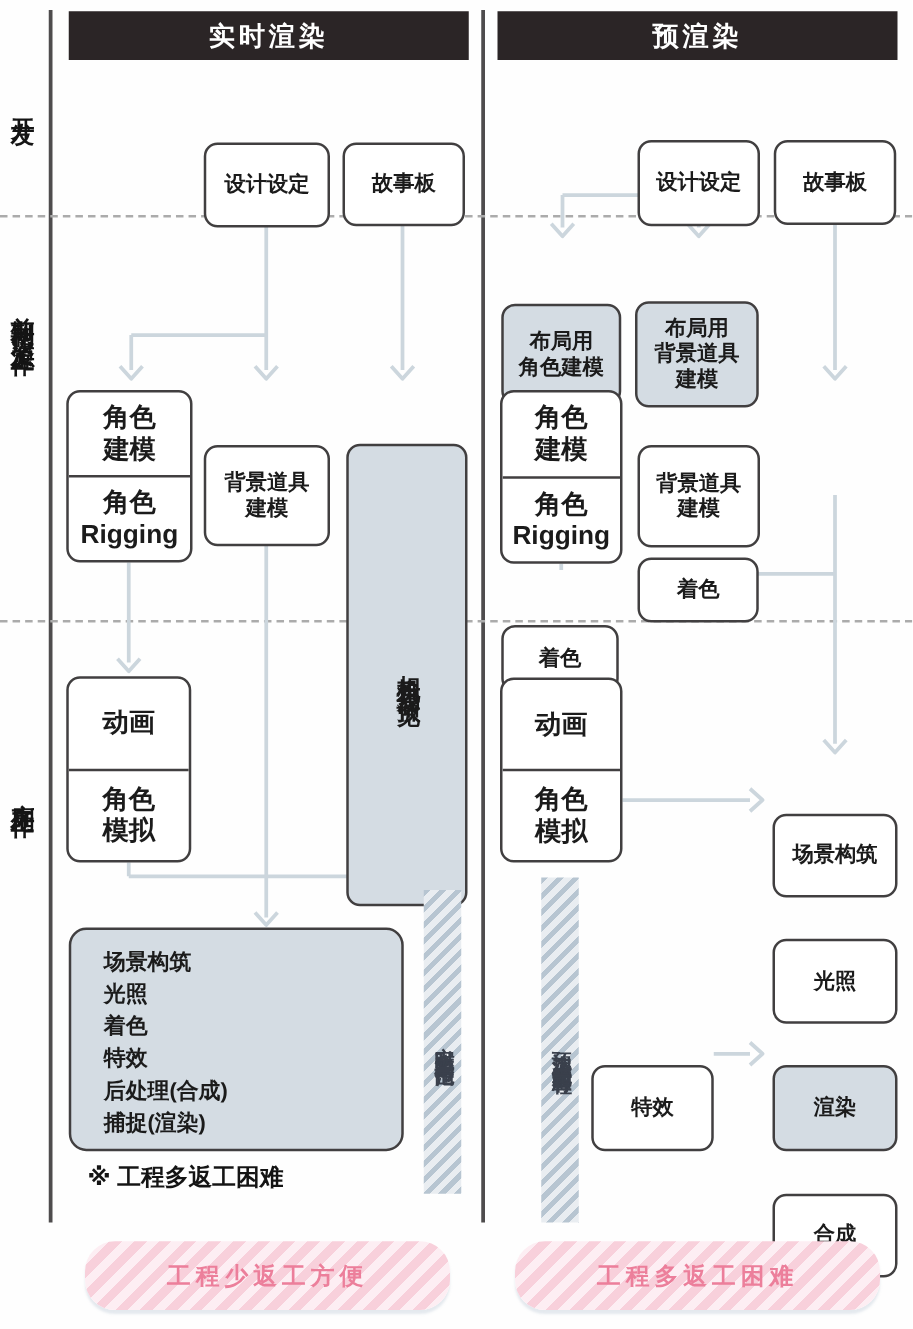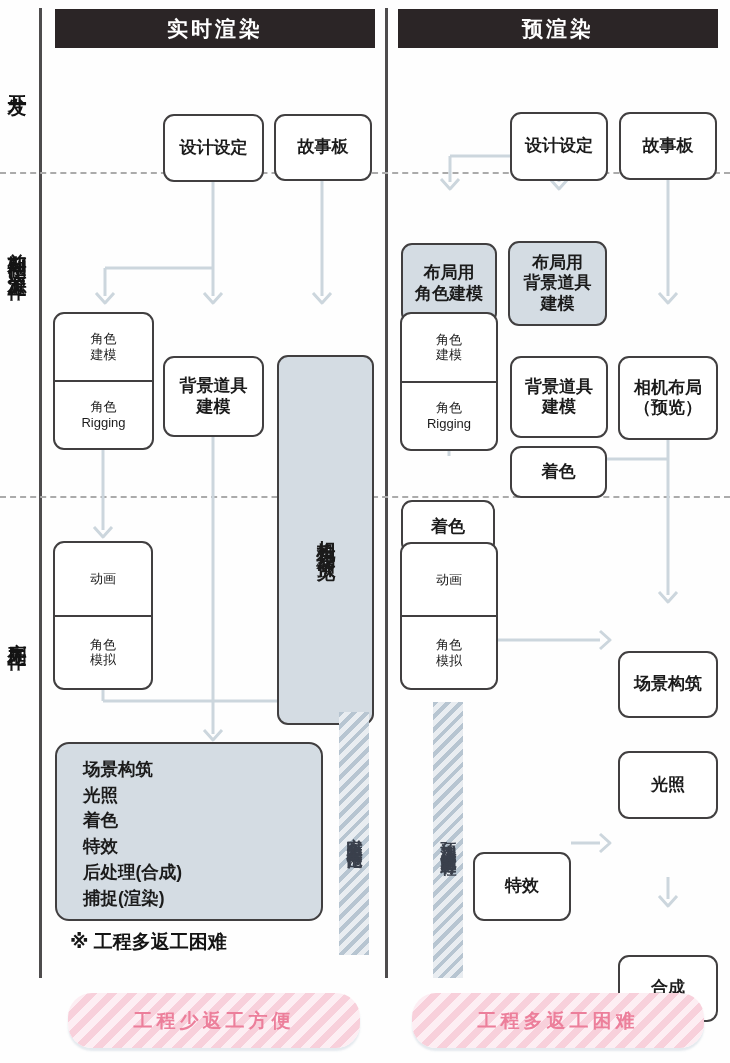--- a/index.html
+++ b/index.html
@@ -31,21 +31,21 @@
     box-sizing:border-box;
     margin-top:44px;
   }
   .hl{background:#d4dce3;}
   .stack{
     position:absolute;background:#fff;border:2.5px solid #413f40;border-radius:11px;
     display:flex;flex-direction:column;z-index:2;box-sizing:border-box;overflow:hidden;
   }
   .stack .sec{
     flex:1;display:flex;align-items:center;justify-content:center;text-align:center;
-    font-size:13px;font-weight:normal;line-height:1.2;white-space:pre-line;
+    font-size:21px;font-weight:bold;line-height:1.2;white-space:pre-line;
   }
   .stack .sec + .sec{border-top:2.5px solid #413f40;}
   .listbox{
     position:absolute;background:#d4dce3;border:2.5px solid #413f40;border-radius:14px;
     font-size:17.5px;font-weight:bold;line-height:1.47;white-space:pre-line;
     padding:13px 10px 0 26px;z-index:2;box-sizing:border-box;text-align:left;
   }
   .note{position:absolute;font-size:19px;font-weight:bold;color:#141414;z-index:2;}
   
   .scope{
@@ -154,32 +154,31 @@
 建模</div>
     <div class="sec">角色
 Rigging</div>
   </div>
   <div class="node" style="left:401px;top:456px;width:94px;height:54px;">着色</div>
 
   <div class="node" style="left:510px;top:312px;width:98px;height:82px;">背景道具
 建模</div>
   <div class="node" style="left:510px;top:402px;width:97px;height:52px;">着色</div>
 
-  <div class="node" style="left:618px;top:312px;width:100px;height:84px;">相机布局
-（预览）</div>
 
   <div class="stack" style="left:400px;top:542px;width:98px;height:148px;">
     <div class="sec">动画</div>
     <div class="sec">角色
 模拟</div>
   </div>
 
   <div class="node" style="left:618px;top:607px;width:100px;height:67px;">场景构筑</div>
   <div class="node" style="left:618px;top:707px;width:100px;height:68px;">光照</div>
   <div class="node" style="left:473px;top:808px;width:98px;height:69px;">特效</div>
+  <div class="node hl" style="left:618px;top:808px;width:100px;height:69px;">渲染</div>
   <div class="node" style="left:618px;top:911px;width:100px;height:67px;">合成</div>
 
   <div class="scope" style="left:433px;top:702px;height:276px;">预渲染工作流的固有工程</div>
 
   <div class="pill" style="left:68px;top:993px;width:292px;">
     <span>工程少返工方便</span>
   </div>
   <div class="pill" style="left:412px;top:993px;width:292px;">
     <span>工程多返工困难</span>
   </div>

